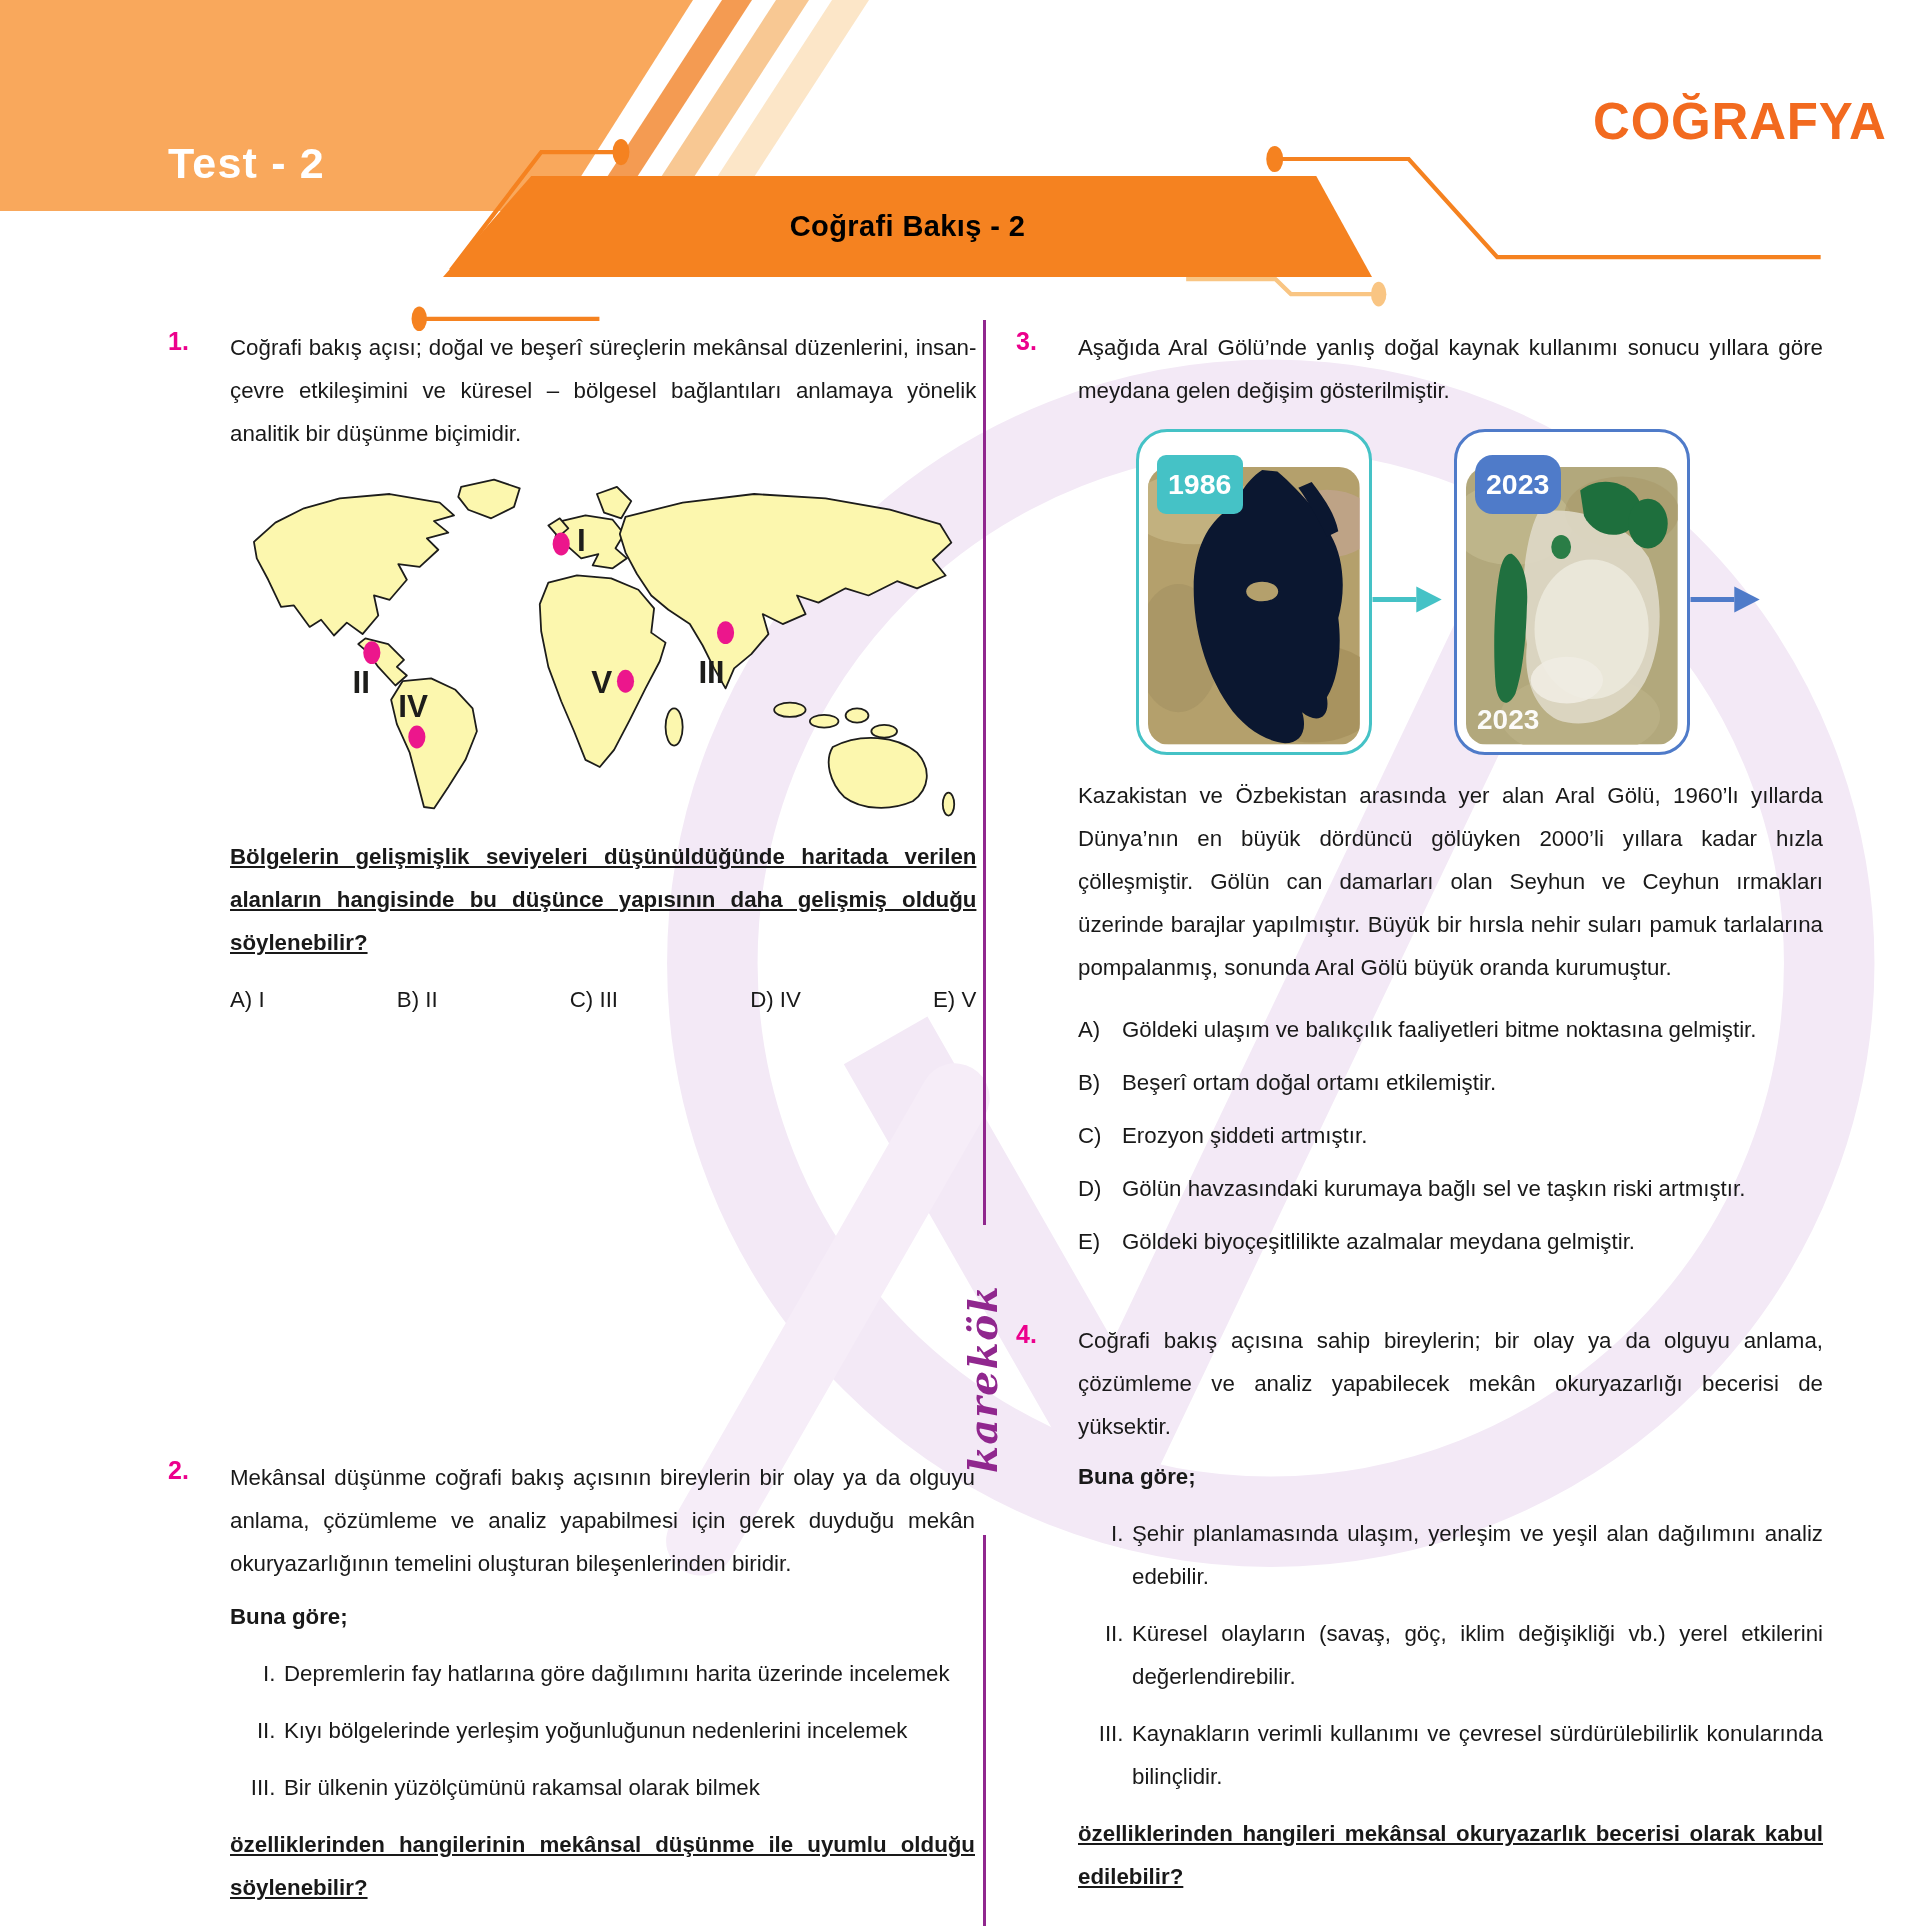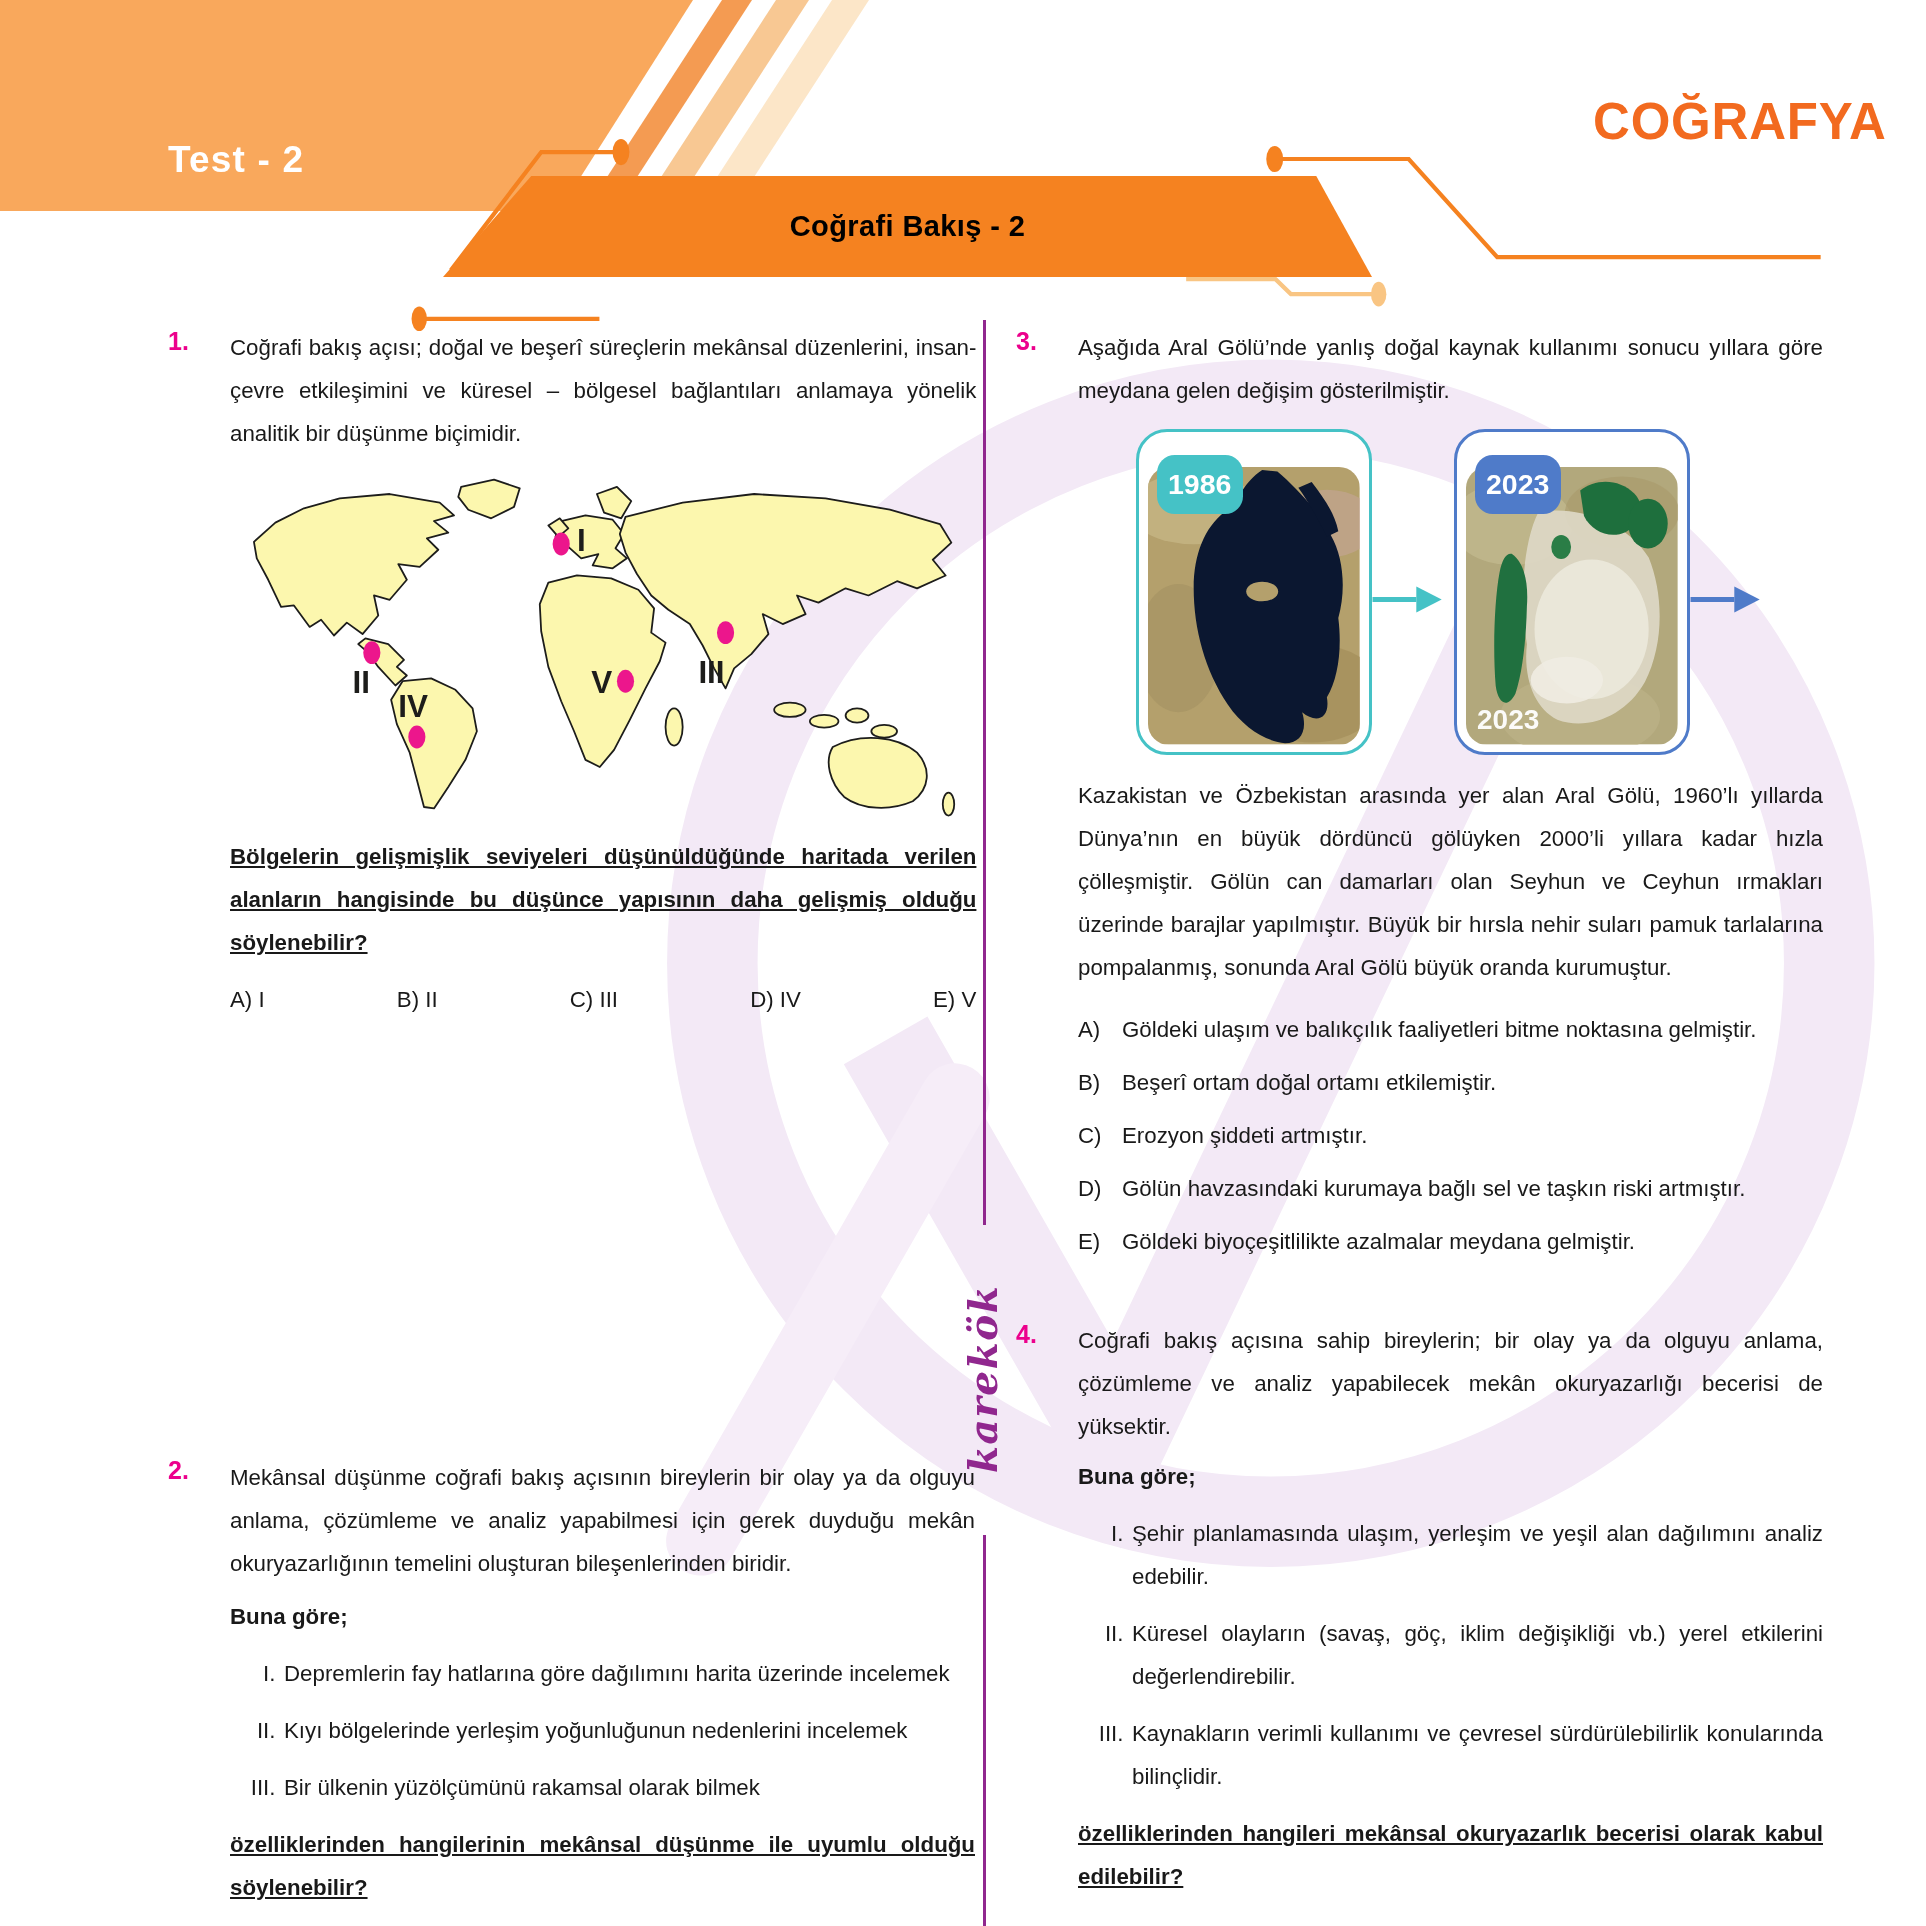--- a/index.html
+++ b/index.html
@@ -7,21 +7,21 @@
   .page { position:relative; width:1965px; height:2512px; background:#fff; overflow:hidden;
           font-family:"Liberation Sans", sans-serif; color:#191919; }
 
   
   .pale-block { position:absolute; top:0; left:0; width:693px; height:211px; background:#F9A85C;
                 clip-path:polygon(0 0, 693px 0, 559px 100%, 0 100%); }
   .stripe { position:absolute; top:0; height:211px; transform:skewX(-33deg); transform-origin:top left; }
   .stripe1 { left:722px; width:30px;  background:#F49B52; }
   .stripe2 { left:776px; width:33px;  background:#F8C893; }
   .stripe3 { left:832px; width:37px;  background:#FCE6C8; }
-  .test-label { position:absolute; left:168px; top:139px; font-size:37px; font-weight:bold; color:#fff; letter-spacing:1.2px; }
+  .test-label { position:absolute; left:168px; top:139px; font-size:43px; font-weight:bold; color:#fff; letter-spacing:1.2px; }
   .subject { position:absolute; left:1593px; top:92px; font-size:51px; font-weight:800; color:#F26A1F; letter-spacing:0.8px; }
   .banner { position:absolute; left:443px; top:176px; width:929px; height:101px; background:#F58220;
             clip-path:polygon(9.5% 0, 94% 0, 100% 100%, 0 100%);
             display:flex; align-items:center; justify-content:center; }
   .banner-title { font-size:29px; font-weight:bold; color:#000000; letter-spacing:0.4px; }
   .header-deco { position:absolute; left:0; top:0; width:1965px; height:385px; pointer-events:none; }
 
   
   .wm-svg { position:absolute; left:539px; top:270px; width:1348px; height:1425px; }
   .wm-word { position:absolute; left:940px; top:1227px; width:85px; height:304px;
@@ -56,21 +56,21 @@
   .map-wrap { margin:19px 0 0 -4.6px; }
 
   
   .aral-row { position:relative; margin:17.3px 0 0 58px; height:326px; display:flex; gap:82px; }
   .frame { position:relative; width:236px; height:326px; border-radius:31px; background:#fff; }
   .frame-1986 { border:3.1px solid #45C2C6; }
   .frame-2023 { border:3.1px solid #4F7BC9; }
   .photo { position:absolute; top:35px; left:9.2px; right:9.2px; bottom:7.7px; border-radius:21px; overflow:hidden; }
   .badge { position:absolute; top:23px; left:17.7px; width:86px; height:59px; border-radius:17.7px; z-index:3;
            display:flex; align-items:center; justify-content:center; color:#fff; font-size:28.5px; font-weight:bold; }
-  .badge-1986 { background:#45C2C6; }
+  .badge-1986 { background:#45C2C6;border-radius:9px; }
   .badge-2023 { background:#4F7BC9; }
   .inner-year { position:absolute; bottom:16px; left:20px; z-index:2; color:rgba(255,255,255,0.95);
                 font-size:28px; font-weight:bold; }
   .arrow { position:absolute; top:148px; right:-75px; }
 </style>
 </head>
 <body>
 
 <div class="page">
 

